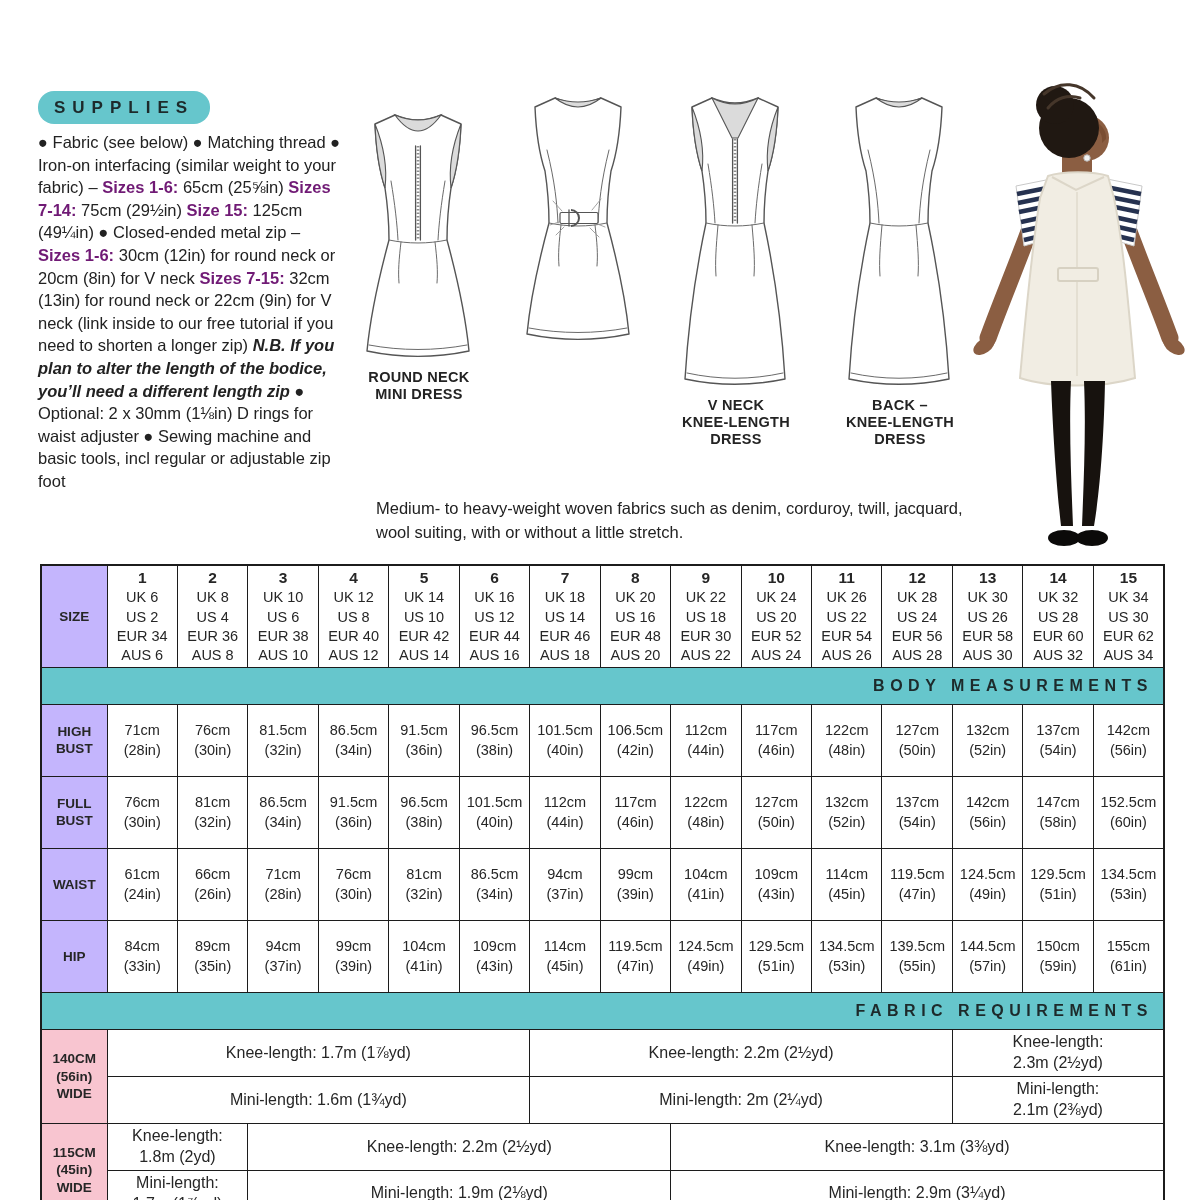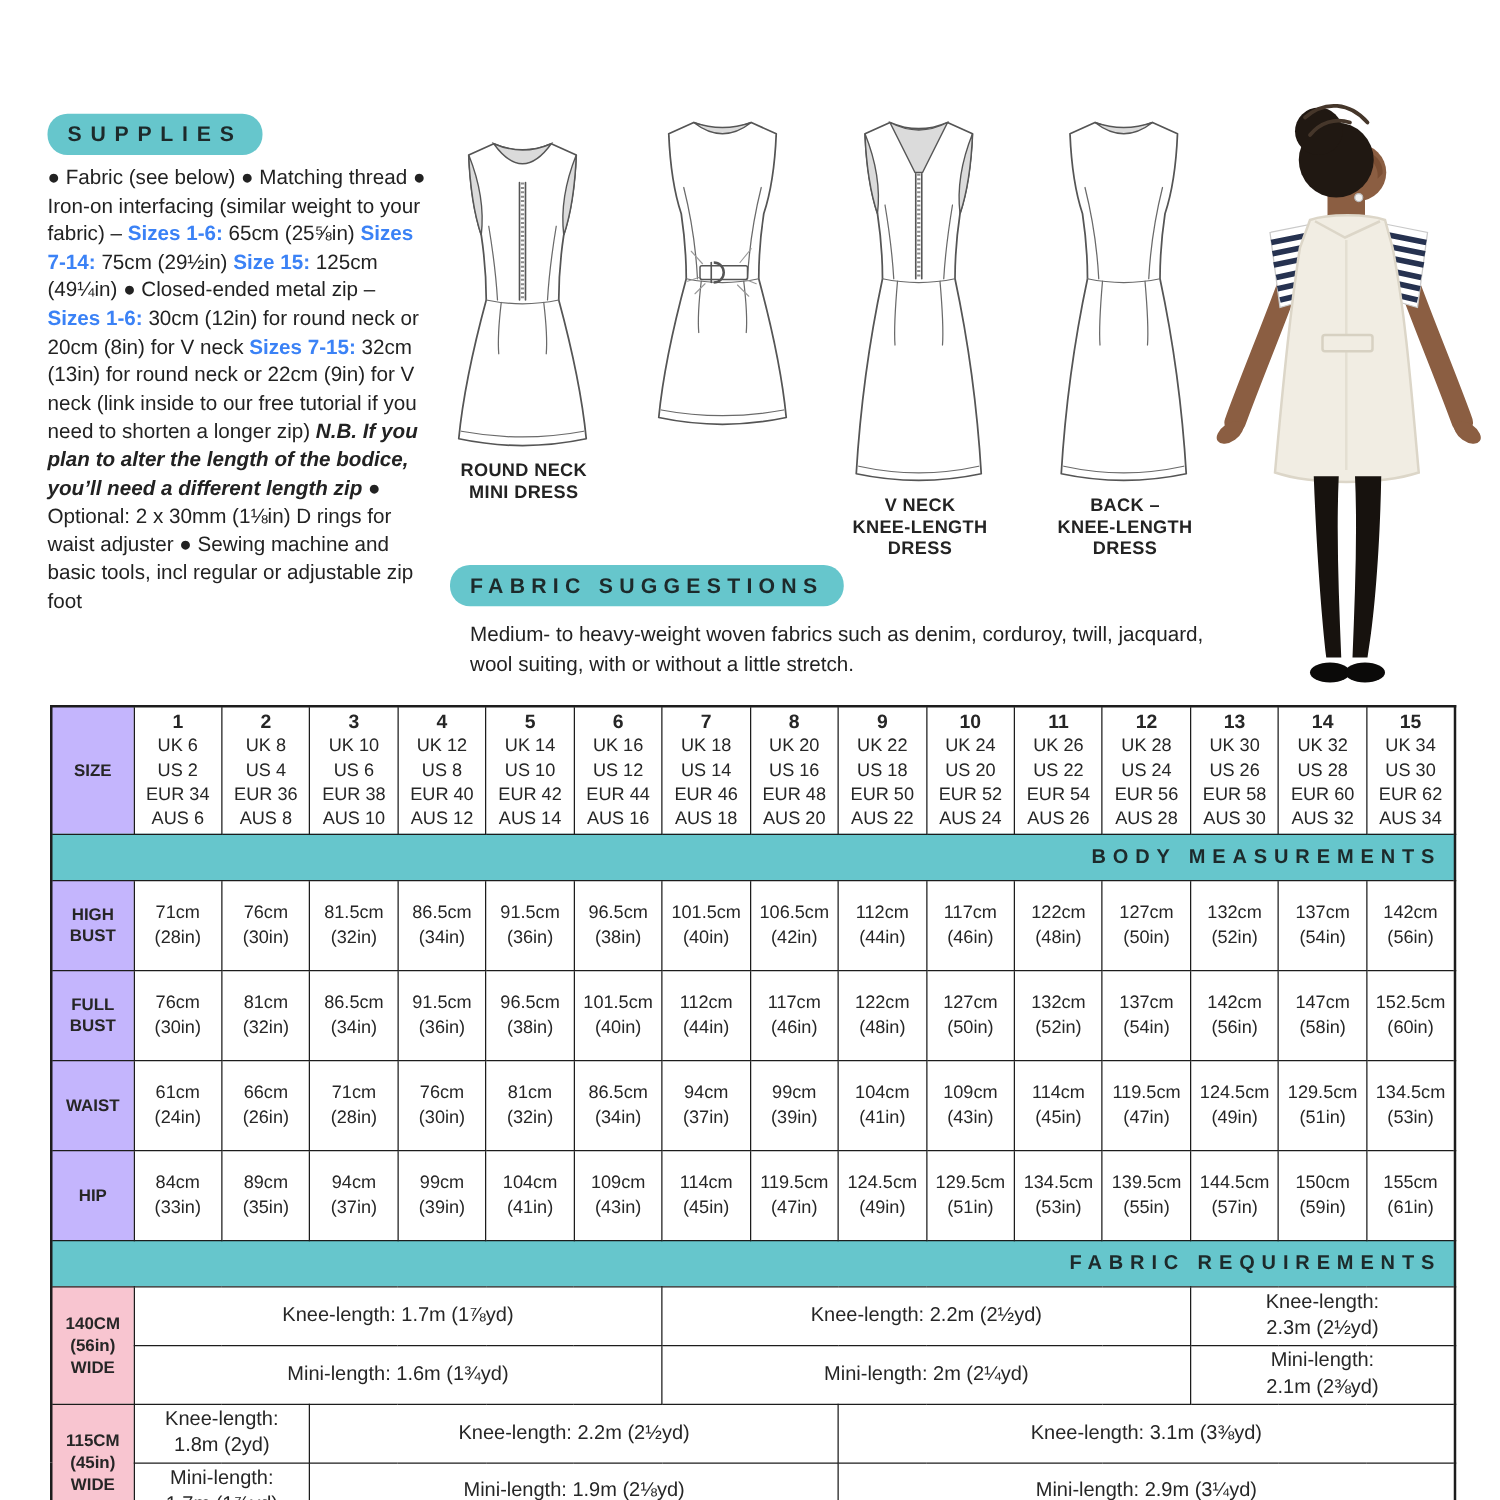--- a/index.html
+++ b/index.html
@@ -9,21 +9,21 @@
   
   .bar{display:inline-block;background:#66C6CC;color:#1d2a2b;font-weight:bold;
        font-size:17px;letter-spacing:7px;padding:7px 16px 6px 16px;white-space:nowrap;border-radius:16px;}
   .bar.fs{letter-spacing:5px;}
 
   
   .supplies-bar{position:absolute;left:38px;top:91px;}
   .supplies-text{position:absolute;left:38px;top:131px;width:303px;
                  font-size:16.5px;line-height:1.37;color:#222;}
   .s-n{font-weight:normal;}
-  .s-teal{color:#3b82f6;font-weight:bold;}
+  .s-teal{color:#701a75;font-weight:bold;}
   .s-bi{font-weight:bold;font-style:italic;}
 
   
   .fs-bar{position:absolute;left:360px;top:452px;}
   .fs-text{position:absolute;left:376px;top:497px;width:614px;
            font-size:16.5px;line-height:1.45;color:#222;}
 
   
   .fig{position:absolute;width:152px;text-align:center;}
   .fig svg{display:block;}
@@ -128,21 +128,20 @@
       <path class="d-seam" d="M46,139 C65,143 85,143 104,139"></path>
       <path class="d-seam" d="M58,141 C56,164 55,178 56,192"></path>
       <path class="d-seam" d="M92,141 C94,164 95,178 94,192"></path>
       <path class="d-seam" d="M27,289 C59,296 91,296 123,289"></path>
     </svg>
     <div class="lbl">BACK –
 KNEE-LENGTH
 DRESS</div>
   </div>
 
-  <div class="bar fs fs-bar">FABRIC SUGGESTIONS</div>
   <div class="fs-text">Medium- to heavy-weight woven fabrics such as denim, corduroy, twill, jacquard, wool suiting, with or without a little stretch.</div>
 
   <div class="model">
     <svg width="242" height="488" viewBox="0 0 242 488">
 
       <path d="M78,142 C62,186 45,226 32,262" stroke="#8B5E42" stroke-width="17" fill="none" stroke-linecap="round"></path>
       <path d="M168,142 C184,186 201,226 214,262" stroke="#8B5E42" stroke-width="17" fill="none" stroke-linecap="round"></path>
       <ellipse cx="28" cy="270" rx="12" ry="7" transform="rotate(-35 28 270)" fill="#8B5E42"></ellipse>
       <ellipse cx="218" cy="270" rx="12" ry="7" transform="rotate(35 218 270)" fill="#8B5E42"></ellipse>
 
@@ -197,21 +196,21 @@
       <tr id="size-row">
         <th class="ylw">SIZE</th>
       <td class="sz-cell"><div class="sz-n">1</div><div>UK 6</div><div>US 2</div><div>EUR 34</div><div>AUS 6</div></td>
           <td class="sz-cell"><div class="sz-n">2</div><div>UK 8</div><div>US 4</div><div>EUR 36</div><div>AUS 8</div></td>
           <td class="sz-cell"><div class="sz-n">3</div><div>UK 10</div><div>US 6</div><div>EUR 38</div><div>AUS 10</div></td>
           <td class="sz-cell"><div class="sz-n">4</div><div>UK 12</div><div>US 8</div><div>EUR 40</div><div>AUS 12</div></td>
           <td class="sz-cell"><div class="sz-n">5</div><div>UK 14</div><div>US 10</div><div>EUR 42</div><div>AUS 14</div></td>
           <td class="sz-cell"><div class="sz-n">6</div><div>UK 16</div><div>US 12</div><div>EUR 44</div><div>AUS 16</div></td>
           <td class="sz-cell"><div class="sz-n">7</div><div>UK 18</div><div>US 14</div><div>EUR 46</div><div>AUS 18</div></td>
           <td class="sz-cell"><div class="sz-n">8</div><div>UK 20</div><div>US 16</div><div>EUR 48</div><div>AUS 20</div></td>
-          <td class="sz-cell"><div class="sz-n">9</div><div>UK 22</div><div>US 18</div><div>EUR 50</div><div>AUS 22</div></td>
+          <td class="sz-cell"><div class="sz-n">9</div><div>UK 22</div><div>US 18</div><div>EUR 30</div><div>AUS 22</div></td>
           <td class="sz-cell"><div class="sz-n">10</div><div>UK 24</div><div>US 20</div><div>EUR 52</div><div>AUS 24</div></td>
           <td class="sz-cell"><div class="sz-n">11</div><div>UK 26</div><div>US 22</div><div>EUR 54</div><div>AUS 26</div></td>
           <td class="sz-cell"><div class="sz-n">12</div><div>UK 28</div><div>US 24</div><div>EUR 56</div><div>AUS 28</div></td>
           <td class="sz-cell"><div class="sz-n">13</div><div>UK 30</div><div>US 26</div><div>EUR 58</div><div>AUS 30</div></td>
           <td class="sz-cell"><div class="sz-n">14</div><div>UK 32</div><div>US 28</div><div>EUR 60</div><div>AUS 32</div></td>
           <td class="sz-cell"><div class="sz-n">15</div><div>UK 34</div><div>US 30</div><div>EUR 62</div><div>AUS 34</div></td>
         </tr>
       <tr id="bm-bar">
         <td class="teal-bar" colspan="16">BODY MEASUREMENTS</td>
       </tr>

